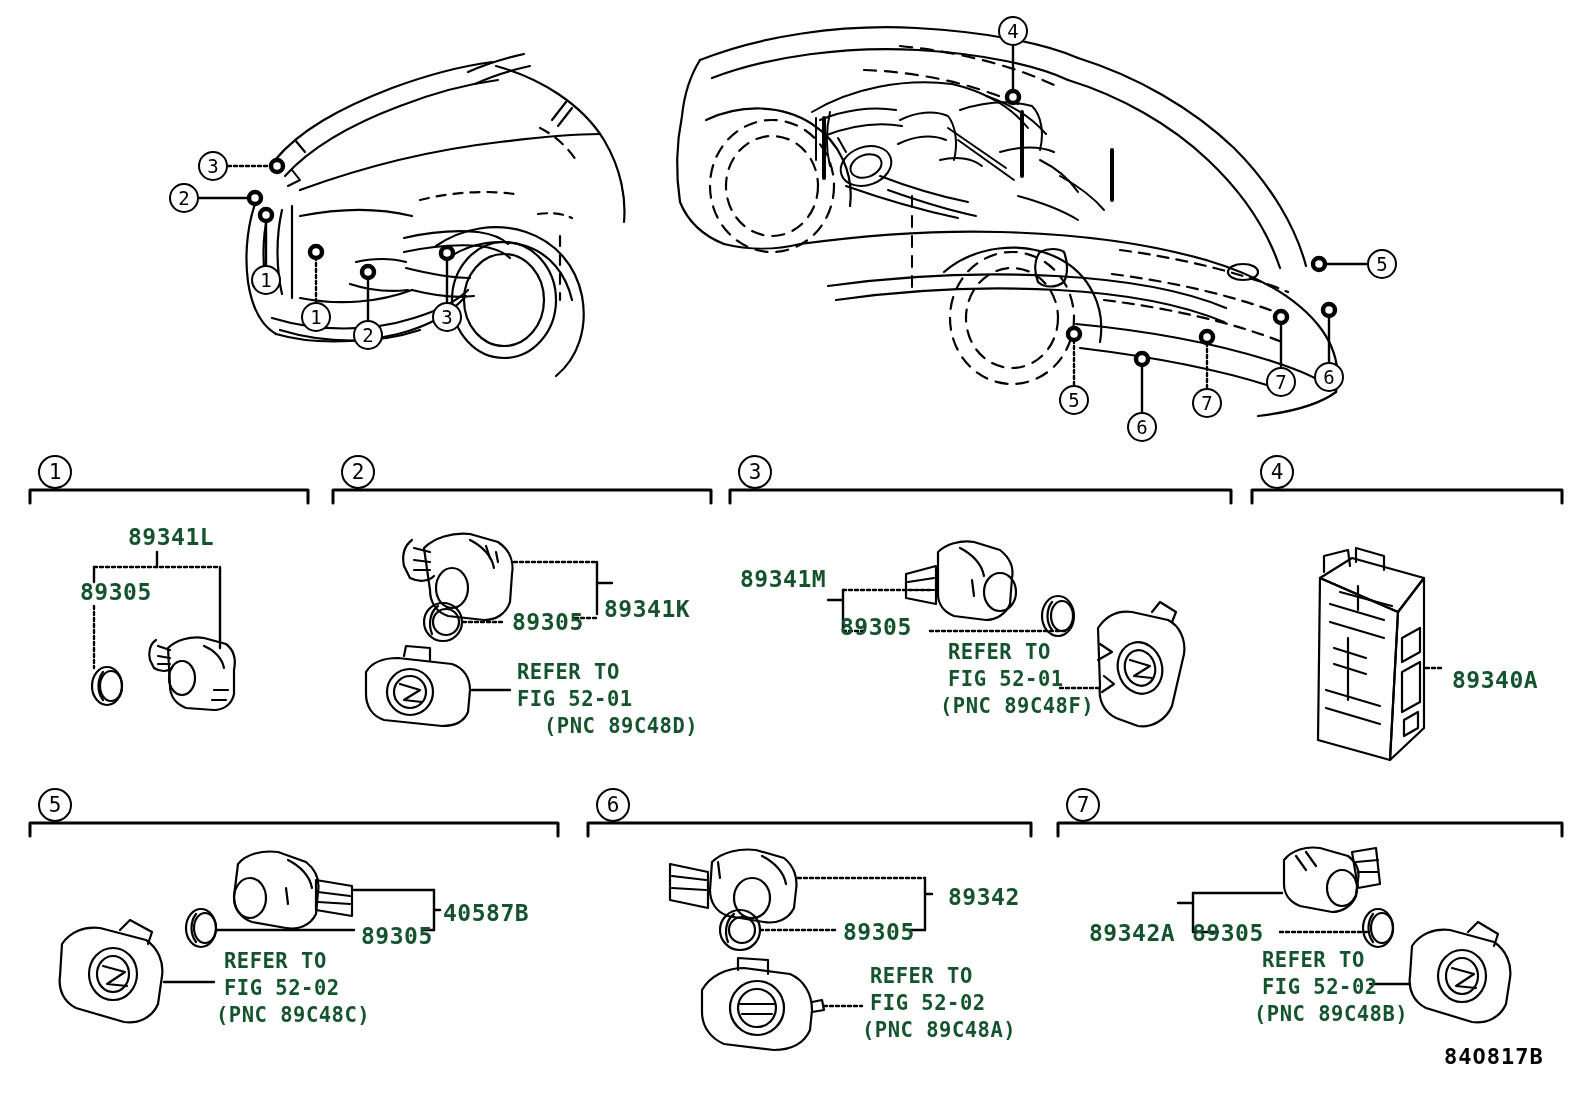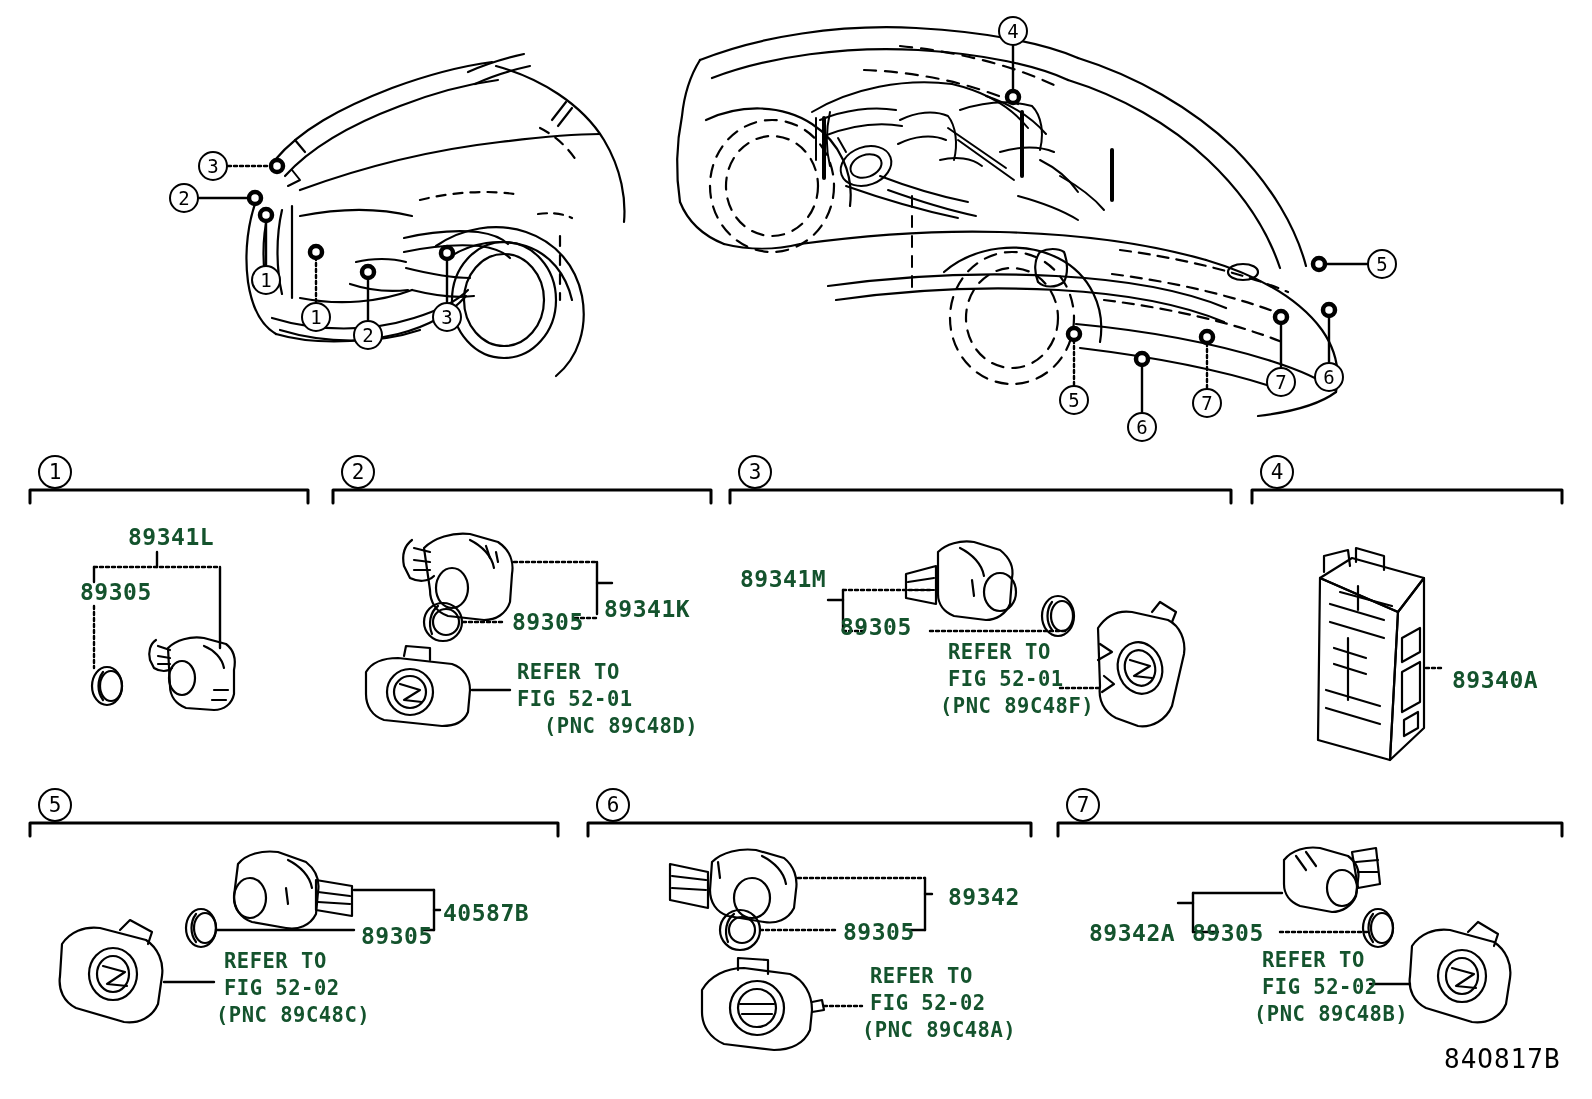--- a/index.html
+++ b/index.html
@@ -20,21 +20,21 @@
     font-size:23px;
     letter-spacing:0.5px;
     white-space:pre;
     line-height:1.32;
     color:#14532d;
   }
   .lbl.small{font-size:20.5px;}
   .diagid{
     position:absolute;
     font-family:"DejaVu Sans Mono","Liberation Mono",monospace;
-    font-weight:normal;font-size:26px;letter-spacing:1px;
+    font-weight:bold;font-size:22px;letter-spacing:1px;
   }
   
   .cnum{
     position:absolute;width:30px;height:30px;border:2.4px solid #000;
     border-radius:50%;background:#fff;
     font-family:"DejaVu Sans Mono","Liberation Mono",monospace;
     font-size:19px;font-weight:normal;
     display:flex;align-items:center;justify-content:center;
     box-sizing:border-box;
   }

